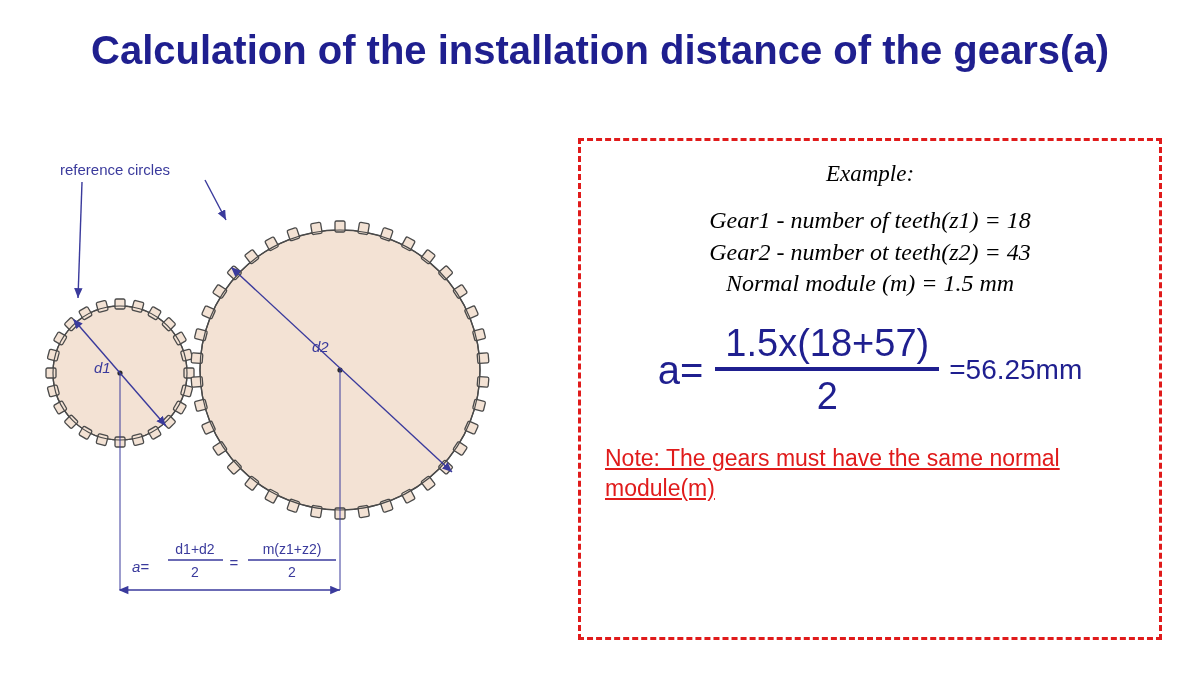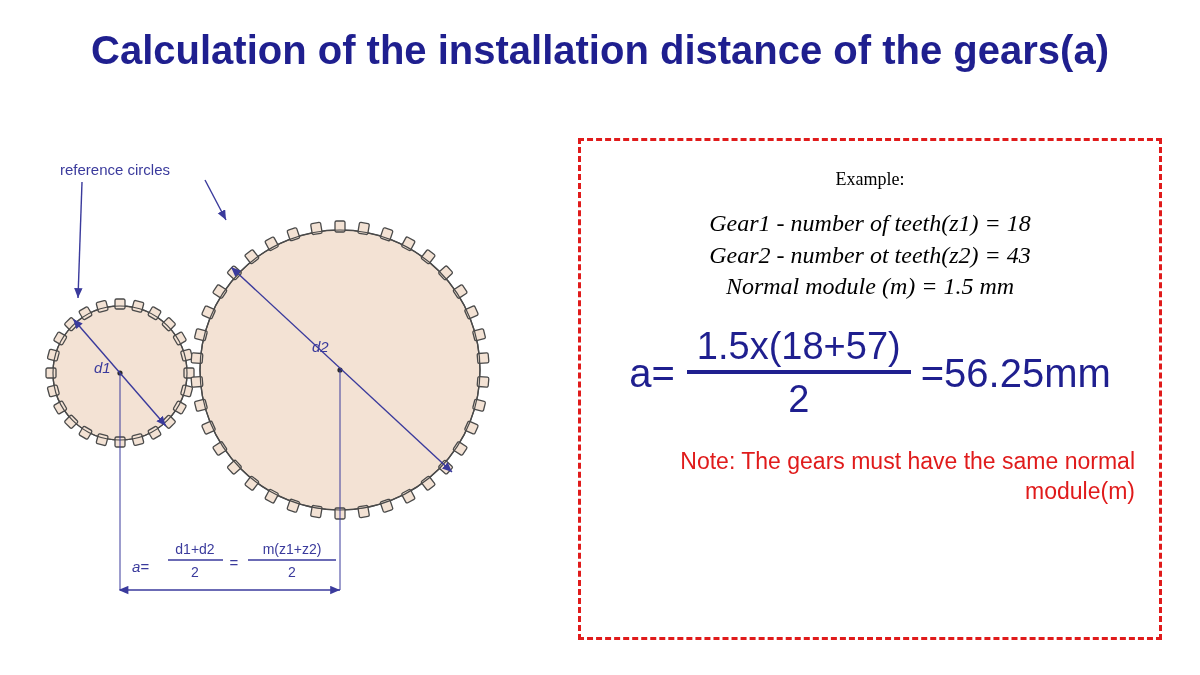--- a/index.html
+++ b/index.html
@@ -39,24 +39,25 @@
   
   #examplebox{
     position:absolute;
     left:578px;top:138px;
     width:584px;height:502px;
     border:3px dashed #e01b1b;
     box-sizing:border-box;
     background:#ffffff;
   }
   #example-title{
-    margin-top:28px;
+    margin-top:20px;
     text-align:center;
     font-family:"Liberation Serif", serif;
-    font-size:18px;
+    font-style:italic;
+    font-size:23px;
     color:#000000;
   }
   .given-line{
     text-align:center;
     font-family:"Liberation Serif", serif;
     font-style:italic;
     font-size:24px;
     color:#000000;
     line-height:1.32;
   }
@@ -91,32 +92,33 @@
     width:100%;
     height:4px;
     background:#1f1f8f;
   }
   #frac .den{
     font-size:38px;
     padding-top:4px;
     color:#1f1f8f;
   }
   #formula .result{
-    font-size:40px;
+    font-size:28px;
     margin-left:4px;
     color:#1f1f8f;
   }
   
   #note{
     margin-top:26px;
-    text-align:right;
+    text-align:left;
     font-size:23px;
     color:#e01b1b;
     line-height:1.3;
     padding:0 24px;
+    text-decoration:underline;
   }
 </style>
 </head>
 <body>
 
 <div id="slide">
 
   <div id="title">Calculation of the installation distance of the gears(a)</div>
 
   <div id="diagram">

